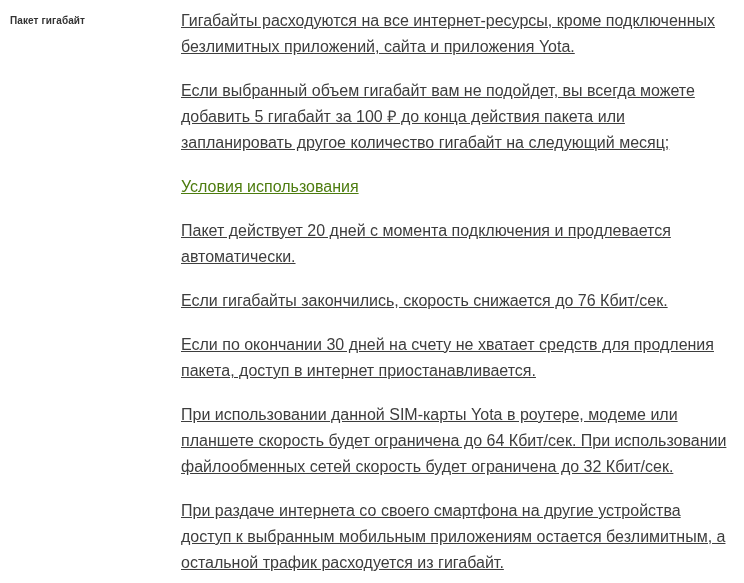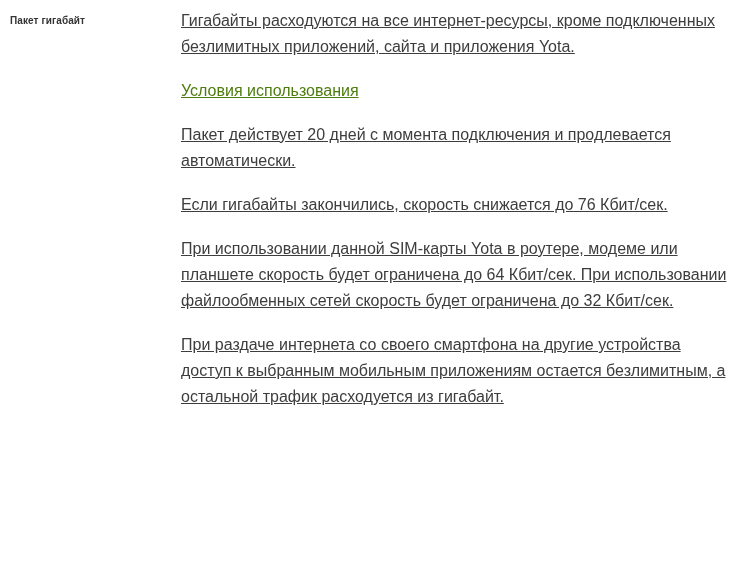--- a/index.html
+++ b/index.html
@@ -49,19 +49,21 @@
 </style>
 </head>
 <body>
 
 <div class="section">
   <div class="label-col">
     <h2 class="section-title">Пакет гигабайт</h2>
   </div>
   <div class="content-col">
     <p>Гигабайты расходуются на все интернет-ресурсы, кроме подключенных безлимитных приложений, сайта и приложения Yota.</p>
+    <p>Если выбранный объем гигабайт вам не подойдет, вы всегда можете добавить 5 гигабайт за 100 ₽ до конца действия пакета или запланировать другое количество гигабайт на следующий месяц;</p>
     <p class="muted">Условия использования</p>
     <p>Пакет действует 20 дней с момента подключения и продлевается автоматически.</p>
     <p>Если гигабайты закончились, скорость снижается до 76 Кбит/сек.</p>
+    <p>Если по окончании 30 дней на счету не хватает средств для продления пакета, доступ в интернет приостанавливается.</p>
     <p>При использовании данной SIM-карты Yota в роутере, модеме или планшете скорость будет ограничена до 64 Кбит/сек. При использовании файлообменных сетей скорость будет ограничена до 32 Кбит/сек.</p>
     <p>При раздаче интернета со своего смартфона на другие устройства доступ к выбранным мобильным приложениям остается безлимитным, а остальной трафик расходуется из гигабайт.</p>
   </div>
 </div>
 
 </body></html>

